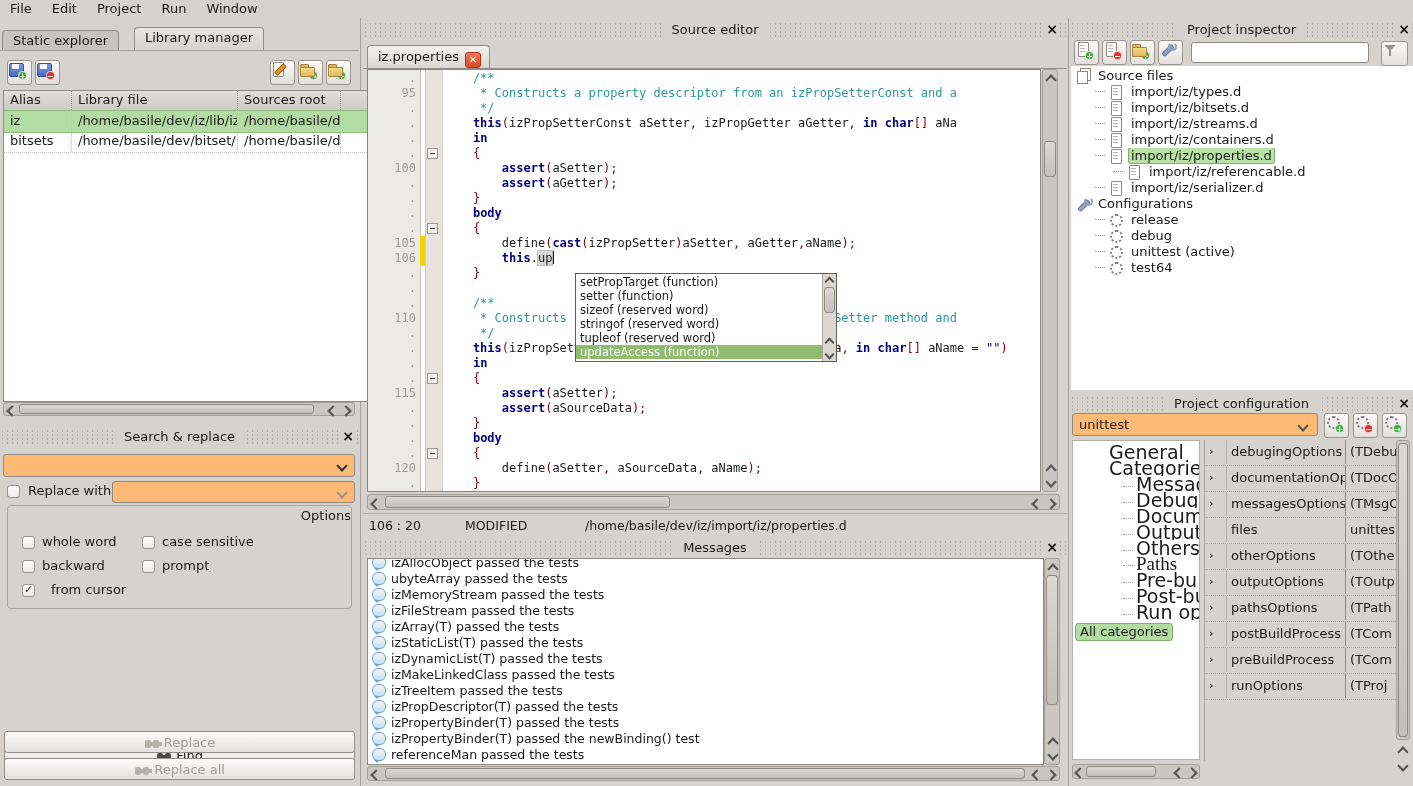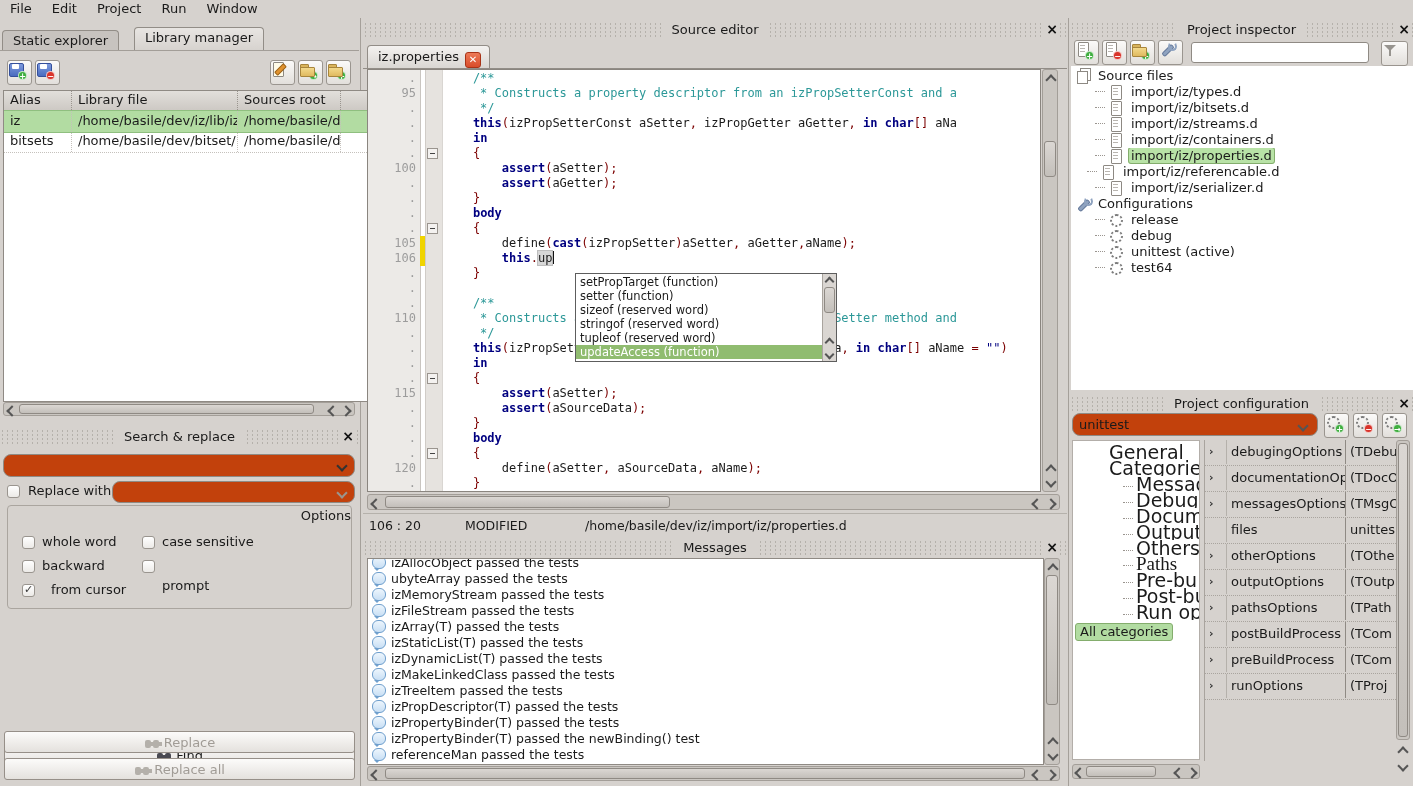--- a/index.html
+++ b/index.html
@@ -9,21 +9,21 @@
   .ptitle{position:absolute;height:17px;line-height:16px;text-align:center;
     background:radial-gradient(circle,#b5b1ab 0.8px,transparent 1.1px) 0 0/5px 4px repeat #d6d2ce;}
   .ptitle .lbl{display:inline-block;padding:0 10px;background:#d6d2ce;font-size:13px;}
   .pclose{position:absolute;right:4px;top:0;width:14px;height:16px;background:#d6d2ce;
     font-weight:bold;font-size:14px;line-height:15px;text-align:center;color:#111;cursor:default;}
   .btn{position:absolute;background:linear-gradient(#fcfbfa,#e4e1dd);border:1px solid #968f88;border-radius:3px;
     text-align:center;box-sizing:border-box;}
   .btn.disabled{color:#a19c96;}
   .tbtn{width:25px;height:25px;background:linear-gradient(#fbfaf9,#e2dfdb);border:1px solid #9a958f;border-radius:3px;
     position:absolute;box-sizing:border-box;}
-  .combo{background:#c2410c;border:1px solid #8f8a84;border-radius:8px;box-sizing:border-box;}
+  .combo{background:#fdba74;border:1px solid #8f8a84;border-radius:3px;box-sizing:border-box;}
   .chev{display:inline-block;width:6px;height:6px;border:solid #555;border-width:0 2px 2px 0;}
   .chev.down{transform:rotate(45deg);}
   .chev.up{transform:rotate(-135deg);}
   .chev.left{transform:rotate(135deg);}
   .chev.right{transform:rotate(-45deg);}
   .track{background:#cac6c1;border:1px solid #a39e98;border-radius:3px;box-sizing:border-box;position:absolute;}
   .thumb{background:linear-gradient(#dbd7d3,#c3bfba);border:1px solid #8f8a84;border-radius:3px;position:absolute;box-sizing:border-box;}
   .sbarrow{position:absolute;width:13px;height:13px;text-align:center;line-height:11px;}
   .vline{position:absolute;width:1px;background:#a5a09a;}
   
@@ -171,21 +171,21 @@
   <div id="sr-options" class="abs">
     <div style="text-align:right;padding-top:2px;">Options</div>
     <div id="opts">
         <div class="cbx" style="left: 14px; top: 30px;"></div>
         <span class="abs" style="left: 34px; top: 28px;">whole word</span>
         <div class="cbx" style="left: 134px; top: 30px;"></div>
         <span class="abs" style="left: 154px; top: 28px;">case sensitive</span>
         <div class="cbx" style="left: 14px; top: 54px;"></div>
         <span class="abs" style="left: 34px; top: 52px;">backward</span>
         <div class="cbx" style="left: 134px; top: 54px;"></div>
-        <span class="abs" style="left: 154px; top: 52px; margin-top: 20px;">prompt</span>
+        <span class="abs" style="left: 154px; top: 52px;">prompt</span>
         <div class="cbx checked" style="left: 14px; top: 78px;"></div>
         <span class="abs" style="left: 34px; top: 76px; margin-left: 9px;">from cursor</span>
       </div>
   </div>
   <div class="btn" style="left:4px;top:686px;width:351px;height:22px;line-height:21px;margin-top:40px;">
     <span class="icn ic-binoc" style="width:16px;height:14px;vertical-align:-3px;"></span>
     <span>Find</span>
   </div>
   <div class="btn disabled" style="left:4px;top:713px;width:351px;height:22px;line-height:21px;">
     <span class="icn ic-binoc gray" style="width:16px;height:14px;vertical-align:-3px;"></span>
@@ -362,21 +362,21 @@
 <input class="abs" style="left: 1191px; top: 42px; width: 178px; height: 21px; border: 1px solid rgb(143, 138, 132); border-radius: 3px; box-sizing: border-box; background: rgb(255, 255, 255);" readonly="">
 <div class="tbtn" style="left:1381px;top:41px;width:27px;"><span class="icn ic-funnel"></span></div>
 <div id="pi-tree" class="abs">
     <div style="height: 2px;"></div>
     <div class="ti" style="padding-left: 4px;"><span class="tic icn ic-pages" style="width: 16px; height: 15px;"></span><span class="lbl2">Source files</span></div>
     <div class="ti" style="padding-left: 24px;"><span class="dotlead"></span><span class="tic icn ic-page" style="width: 16px; height: 15px;"></span><span class="lbl2">import/iz/types.d</span></div>
     <div class="ti" style="padding-left: 24px;"><span class="dotlead"></span><span class="tic icn ic-page" style="width: 16px; height: 15px;"></span><span class="lbl2">import/iz/bitsets.d</span></div>
     <div class="ti" style="padding-left: 24px;"><span class="dotlead"></span><span class="tic icn ic-page" style="width: 16px; height: 15px;"></span><span class="lbl2">import/iz/streams.d</span></div>
     <div class="ti" style="padding-left: 24px;"><span class="dotlead"></span><span class="tic icn ic-page" style="width: 16px; height: 15px;"></span><span class="lbl2">import/iz/containers.d</span></div>
     <div class="ti sel" style="padding-left: 24px;"><span class="dotlead"></span><span class="tic icn ic-page" style="width: 16px; height: 15px;"></span><span class="lbl2">import/iz/properties.d</span></div>
-    <div class="ti" style="padding-left: 16px;"><span class="dotlead"></span><span class="tic icn ic-page" style="width: 16px; height: 15px;"></span><span class="lbl2">import/iz/referencable.d</span></div>
+    <div class="ti" style="padding-left: 42px;"><span class="dotlead"></span><span class="tic icn ic-page" style="width: 16px; height: 15px;"></span><span class="lbl2">import/iz/referencable.d</span></div>
     <div class="ti" style="padding-left: 24px;"><span class="dotlead"></span><span class="tic icn ic-page" style="width: 16px; height: 15px;"></span><span class="lbl2">import/iz/serializer.d</span></div>
     <div class="ti" style="padding-left: 4px;"><span class="tic icn ic-wrench" style="width: 16px; height: 15px;"></span><span class="lbl2">Configurations</span></div>
     <div class="ti" style="padding-left: 24px;"><span class="dotlead"></span><span class="tic icn ic-gearb" style="width: 16px; height: 15px;"></span><span class="lbl2">release</span></div>
     <div class="ti" style="padding-left: 24px;"><span class="dotlead"></span><span class="tic icn ic-gearb" style="width: 16px; height: 15px;"></span><span class="lbl2">debug</span></div>
     <div class="ti" style="padding-left: 24px;"><span class="dotlead"></span><span class="tic icn ic-gearb" style="width: 16px; height: 15px;"></span><span class="lbl2">unittest (active)</span></div>
     <div class="ti" style="padding-left: 24px;"><span class="dotlead"></span><span class="tic icn ic-gearb" style="width: 16px; height: 15px;"></span><span class="lbl2">test64</span></div>
   </div>
 
 <div class="ptitle" style="left:1070px;top:396px;width:343px;">
   <span class="lbl">Project configuration</span>

